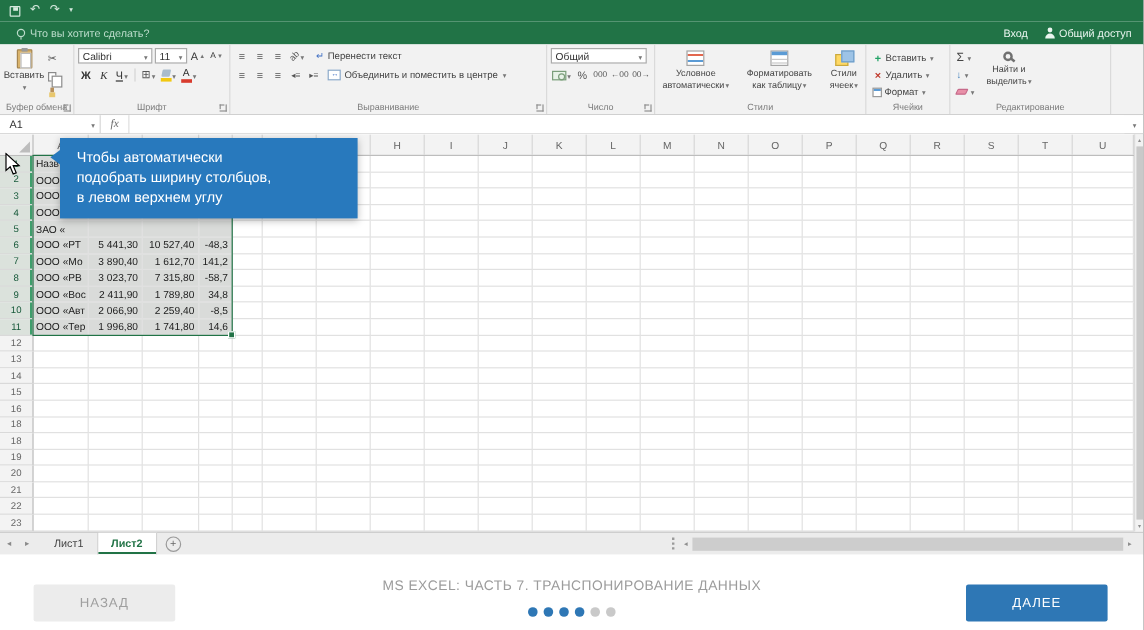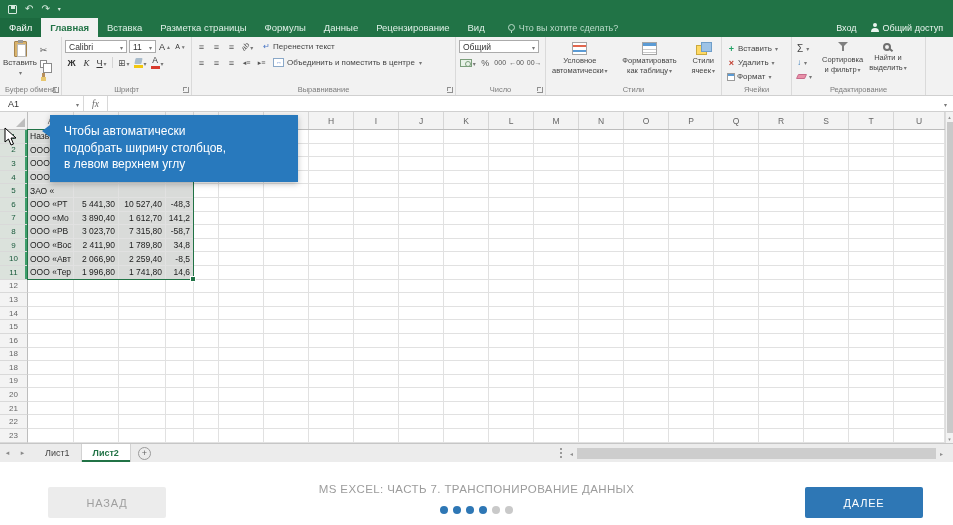--- a/index.html
+++ b/index.html
@@ -155,21 +155,21 @@
 
   
   .tooltip{position:absolute;left:50px;top:115px;width:248px;background:#2879bd;color:#fff;padding:8px 14px 9px;font-size:12px;line-height:16.5px;z-index:40;box-shadow:0 2px 6px rgba(0,0,0,.25)}
   .tooltip b{font-weight:700}
   .tt-arrow{position:absolute;left:-8px;top:10px;width:0;height:0;border-top:6px solid transparent;border-bottom:6px solid transparent;border-right:8px solid #2879bd}
   .cursor{position:absolute;left:4px;top:127px;z-index:45}
 
   
   .footer{position:absolute;left:0;right:0;top:462px;height:63px;background:#fff}
   .btn{position:absolute;top:25px;width:118px;height:31px;display:flex;align-items:center;justify-content:center;font-size:11px;letter-spacing:.8px;border-radius:2px;cursor:pointer}
-  .btn.back{left:48px;background:#ececec;color:#9f9f9f}
+  .btn.back{left:28px;background:#ececec;color:#9f9f9f}
   .btn.next{right:30px;background:#2e77b5;color:#fff}
   .course-title{position:absolute;top:21px;left:160px;right:160px;text-align:center;font-size:11.5px;color:#9c9c9c;letter-spacing:.4px}
   .dots{position:absolute;top:44px;left:0;right:0;display:flex;justify-content:center;gap:5px}
   .dot{width:8px;height:8px;border-radius:50%;background:#c9c9c9}
   .dot.on{background:#2e77b5}
 </style>
 </head>
 <body>
 
 <div class="stage">
@@ -177,30 +177,20 @@
   <div class="titlebar">
     <div class="qa">
       <span class="i-save"></span>
       <span class="qa-g">↶</span>
       <span class="qa-g">↷</span>
       <span class="qa-g small">▾</span>
     </div>
   </div>
 
   <div class="tabrow">
-    <div class="tabs">
-        <div class="tab file">Файл</div>
-        <div class="tab active">Главная</div>
-        <div class="tab">Вставка</div>
-        <div class="tab">Разметка страницы</div>
-        <div class="tab">Формулы</div>
-        <div class="tab">Данные</div>
-        <div class="tab">Рецензирование</div>
-        <div class="tab">Вид</div>
-      </div>
     <div class="tellme">
       <span class="i-bulb"></span>
       <span>Что вы хотите сделать?</span>
     </div>
     <div class="trspacer"></div>
     <div class="signin">Вход</div>
     <div class="share">
       <span class="i-person"></span>
       <span>Общий доступ</span>
     </div>
@@ -398,27 +388,20 @@
               <span class="da"></span>
             </span>
           <span class="rowbtn">
               <span class="fillg">↓</span>
               <span class="da"></span>
             </span>
           <span class="rowbtn">
               <span class="i-eraser"></span>
               <span class="da"></span>
             </span>
-        </div>
-        <div class="bigbtn">
-          <span class="i-sort">
-              <i class="funnel"></i>
-            </span>
-          <span class="l1">Сортировка</span>
-          <span class="l1"><span>и фильтр</span><span class="da"></span></span>
         </div>
         <div class="bigbtn">
           <span class="i-find"></span>
           <span class="l1">Найти и</span>
           <span class="l1"><span>выделить</span><span class="da"></span></span>
         </div>
       </div>
       <div class="glabel">Редактирование</div>
     </div>
   </div>

